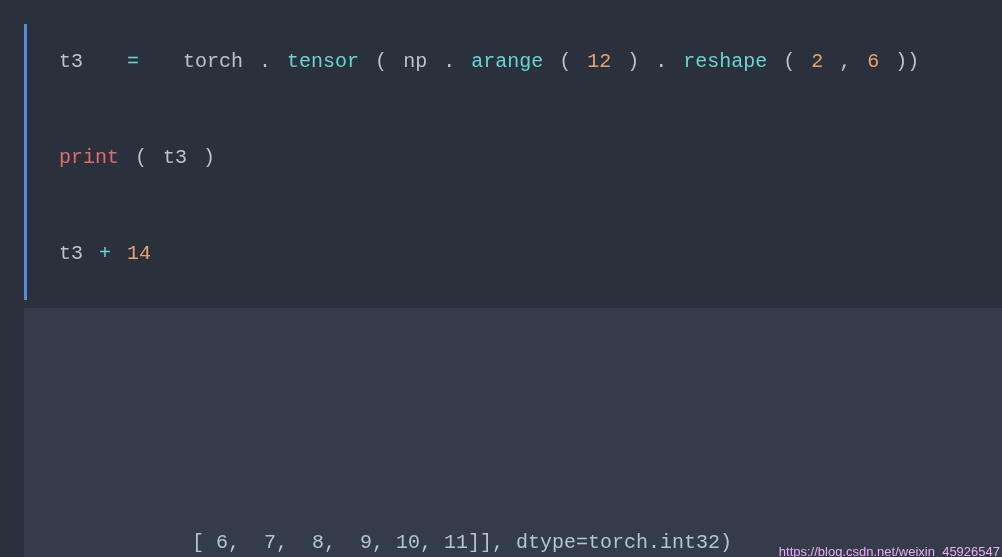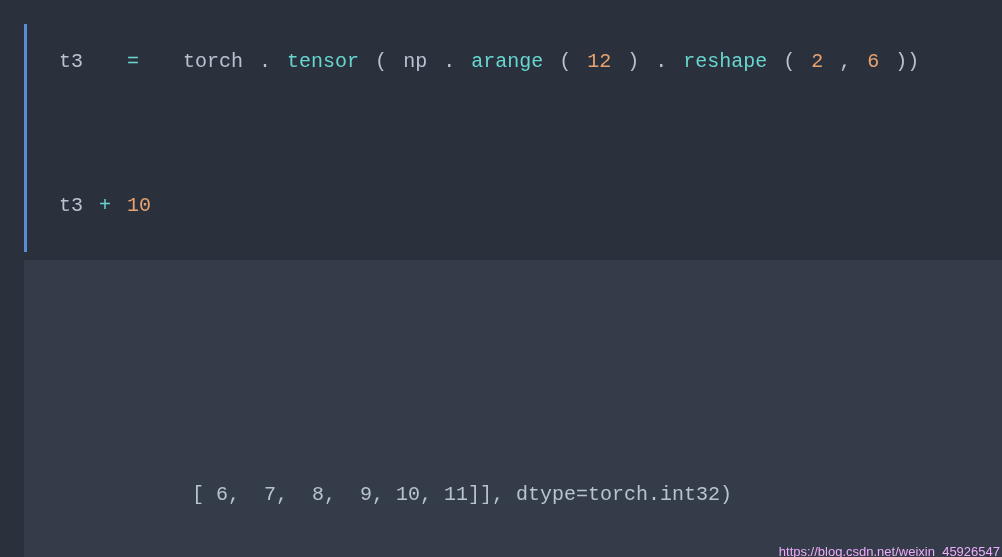--- a/index.html
+++ b/index.html
@@ -45,23 +45,26 @@
   }
 </style>
 </head>
 <body>
 
 <div class="code-cell">
   <div>
     <span class="c-ident">t3</span><span class="c-ident"> </span><span class="c-eq">=</span><span class="c-ident"> </span><span class="c-ident">torch</span><span class="c-dot">.</span><span class="c-func">tensor</span><span class="c-punc">(</span><span class="c-ident">np</span><span class="c-dot">.</span><span class="c-func">arange</span><span class="c-punc">(</span><span class="c-num">12</span><span class="c-punc">)</span><span class="c-dot">.</span><span class="c-func">reshape</span><span class="c-punc">(</span><span class="c-num">2</span><span class="c-punc">,</span><span class="c-num">6</span><span class="c-punc">))</span>
   </div>
   <div>&nbsp;</div>
+  <div>
+    <span class="c-call">print</span><span class="c-punc">(</span><span class="c-ident">t3</span><span class="c-punc">)</span>
+  </div>
   <div>&nbsp;</div>
   <div>
-    <span class="c-ident">t3</span><span class="c-plus">+</span><span class="c-num">10</span>
+    <span class="c-ident">t3</span><span class="c-plus">+</span><span class="c-num">14</span>
   </div>
 </div>
 
 <div class="output-cell">
   <div class="out-block">
     <div>        [ 6,  7,  8,  9, 10, 11]], dtype=torch.int32)</div>
   </div>
   
 </div>
 

